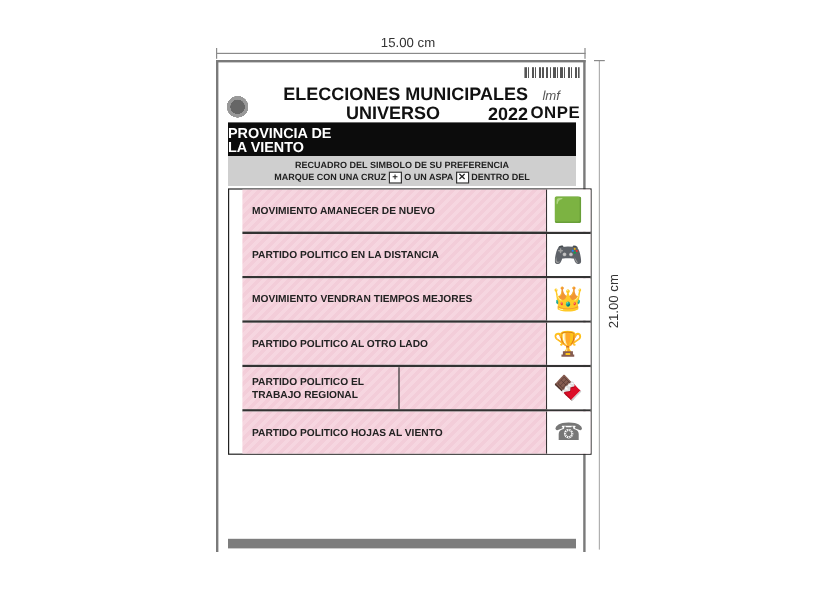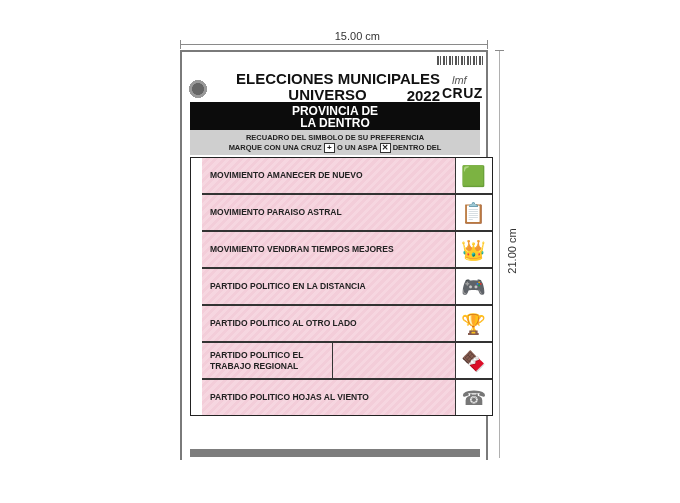--- a/index.html
+++ b/index.html
@@ -1,32 +1,32 @@
 <!DOCTYPE html>
 <html><head>
   <meta charset="utf-8">
   <style>
     html, body { margin:0; padding:0; background:#ffffff; }
     body { width:680px; height:503px; position:relative; overflow:hidden; font-family:"Liberation Sans", sans-serif; }
     .dim-h { position:absolute; left:180px; top:44px; width:308px; height:1px; background:#8a8a8a; }
     .dim-h::before, .dim-h::after { content:""; position:absolute; top:-4px; width:1px; height:9px; background:#8a8a8a; }
     .dim-h::before { left:0; } .dim-h::after { right:0; }
-    .dim-h-label { position:absolute; left:300px; top:30px; width:80px; text-align:right; font-size:11px; color:#333; }
+    .dim-h-label { position:absolute; left:300px; top:30px; width:80px; text-align:center; font-size:11px; color:#333; }
     .dim-v { position:absolute; left:499px; top:50px; width:1px; height:408px; background:#b0b0b0; }
     .dim-v::before { content:""; position:absolute; left:-4px; top:0; width:9px; height:1px; background:#8a8a8a; }
     .dim-v-label { position:absolute; left:482px; top:245px; transform:rotate(-90deg); font-size:11px; color:#333; width:60px; text-align:center; }
     .paper { position:absolute; left:180px; top:50px; width:308px; height:410px; border-left:2px solid #7a7a7a; border-top:2px solid #7a7a7a; border-right:2px solid #7a7a7a; background:#fff; box-sizing:border-box; }
     .barcode { position:absolute; left:437px; top:56px; width:46px; height:9px;
       background: repeating-linear-gradient(90deg,#555 0 2px,#fff 2px 3px,#555 3px 4px,#fff 4px 6px); }
     .signature { position:absolute; left:452px; top:74px; font-size:11px; color:#555; font-style:italic; }
     .onpe { position:absolute; left:442px; top:85px; font-size:14px; font-weight:bold; color:#111; letter-spacing:0.5px; }
     .shield { position:absolute; left:188px; top:78px; width:20px; height:22px; background:radial-gradient(circle at 50% 50%, #666 0 40%, #999 41% 60%, #fff 61%); border-radius:40% 40% 45% 45%; }
     .title1 { position:absolute; left:215px; top:70px; width:225px; text-align:right; font-size:15px; font-weight:bold; color:#111; }
     .title2 { position:absolute; left:215px; top:86px; width:225px; text-align:center; font-size:15px; font-weight:bold; color:#111; }
-    .province { position:absolute; left:190px; top:102px; width:290px; height:28px; background:#0c0c0c; color:#fff; text-align:center; font-weight:bold; font-size:12px; line-height:12px; padding-top:3px; box-sizing:border-box; }
+    .province { position:absolute; left:190px; top:102px; width:290px; height:28px; background:#0c0c0c; color:#fff; text-align:left; font-weight:bold; font-size:12px; line-height:12px; padding-top:3px; box-sizing:border-box; }
     .instr { position:absolute; left:190px; top:130px; width:290px; height:25px; background:#cfcfcf; color:#222; text-align:center; font-size:7.5px; font-weight:bold; line-height:10px; padding-top:3px; box-sizing:border-box; }
     .box-sym { display:inline-block; width:9px; height:8px; border:1px solid #333; background:#fff; line-height:8px; font-size:8px; vertical-align:middle; }
     .list { position:absolute; left:190px; top:157px; width:290px; border:1px solid #222;padding-left:11px; }
     .row { display:flex; height:35px; border-bottom:2px solid #333; box-sizing:content-box;
       background: repeating-linear-gradient(135deg,#f6d6e0 0 3px,#f3cdd9 3px 6px); }
     .row:last-child { border-bottom:none; }
     .row .name { flex:1; display:flex; align-items:center; padding-left:8px; font-size:8.5px; font-weight:bold; color:#222; border-right:1px solid #333; line-height:11px; }
     .row .sym { width:36px; background:#fff; display:flex; align-items:center; justify-content:center; font-size:20px; }
     .footer-bar { position:absolute; left:190px; top:449px; width:290px; height:8px; background:#7d7d7d; }
   </style>
@@ -37,54 +37,50 @@
 <div class="dim-h-label">15.00 cm</div>
 <div class="dim-v"></div>
 <div class="dim-v-label">21.00 cm</div>
 
 <div class="paper"></div>
 <div class="shield"></div>
 <div class="title1">ELECCIONES MUNICIPALES 2022</div>
 <div class="title2">UNIVERSO</div>
 <div class="barcode"></div>
 <div class="signature">lmf</div>
-<div class="onpe">CRUZ</div>
+<div class="onpe">ONPE</div>
 
 <div class="province">
   <div>PROVINCIA DE</div>
-  <div>LA DENTRO</div>
+  <div>LA VIENTO</div>
 </div>
 
 <div class="instr">
   <div>RECUADRO DEL SIMBOLO DE SU PREFERENCIA</div>
   <div>
     <span>MARQUE CON UNA CRUZ</span>
     <span class="box-sym">+</span>
     <span>O UN ASPA</span>
     <span class="box-sym">✕</span>
     <span>DENTRO DEL</span>
   </div>
 </div>
 
 <div class="list">
   <div class="row">
       <div class="name">MOVIMIENTO AMANECER DE NUEVO</div>
       <div class="sym">🟩</div>
     </div>
   <div class="row">
-      <div class="name">MOVIMIENTO PARAISO ASTRAL</div>
-      <div class="sym">📋</div>
+      <div class="name">PARTIDO POLITICO EN LA DISTANCIA</div>
+      <div class="sym">🎮</div>
     </div>
   <div class="row">
       <div class="name">MOVIMIENTO VENDRAN TIEMPOS MEJORES</div>
       <div class="sym">👑</div>
-    </div>
-  <div class="row">
-      <div class="name">PARTIDO POLITICO EN LA DISTANCIA</div>
-      <div class="sym">🎮</div>
     </div>
   <div class="row">
       <div class="name">PARTIDO POLITICO AL OTRO LADO</div>
       <div class="sym">🏆</div>
     </div>
   <div class="row">
       <div class="name" style="max-width:130px">PARTIDO POLITICO EL TRABAJO REGIONAL</div>
       <div style="flex:1;border-right:1px solid #333"></div>
       <div class="sym">🍫</div>
     </div>

